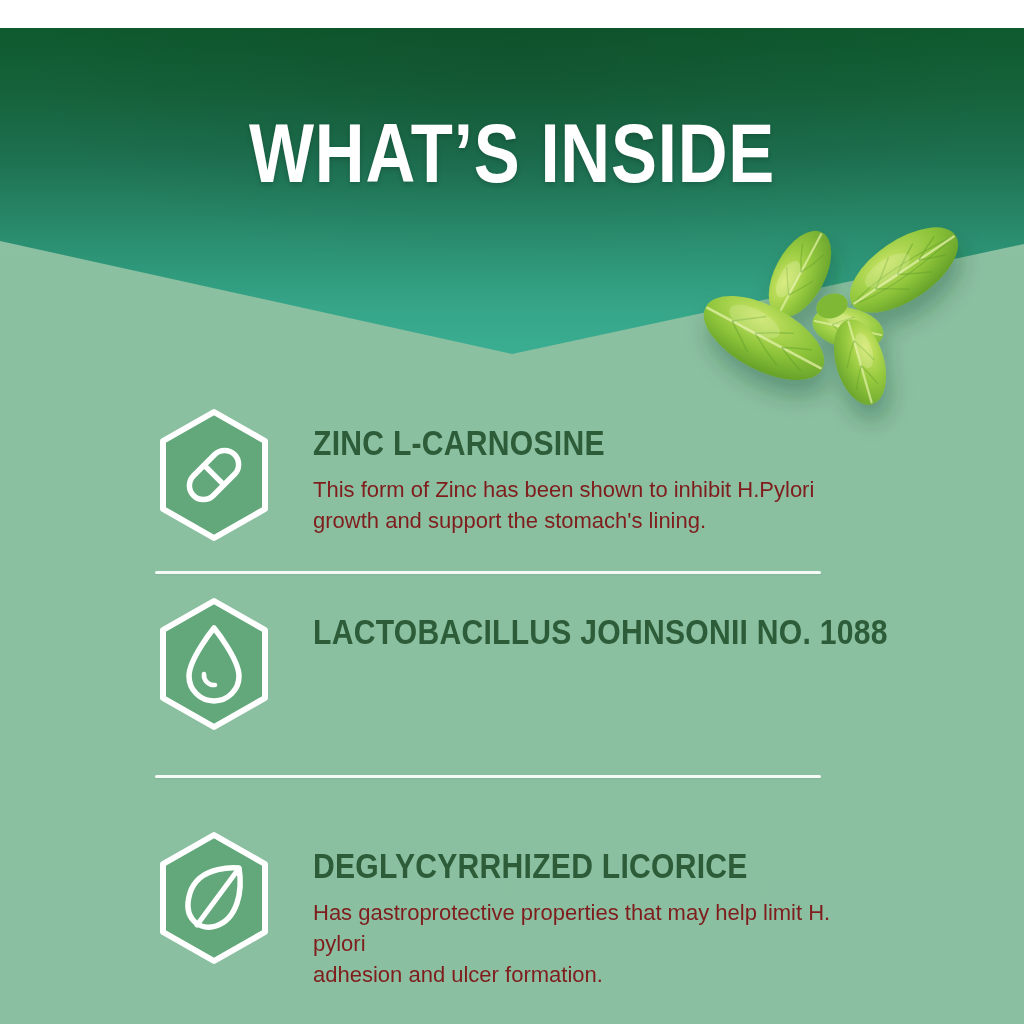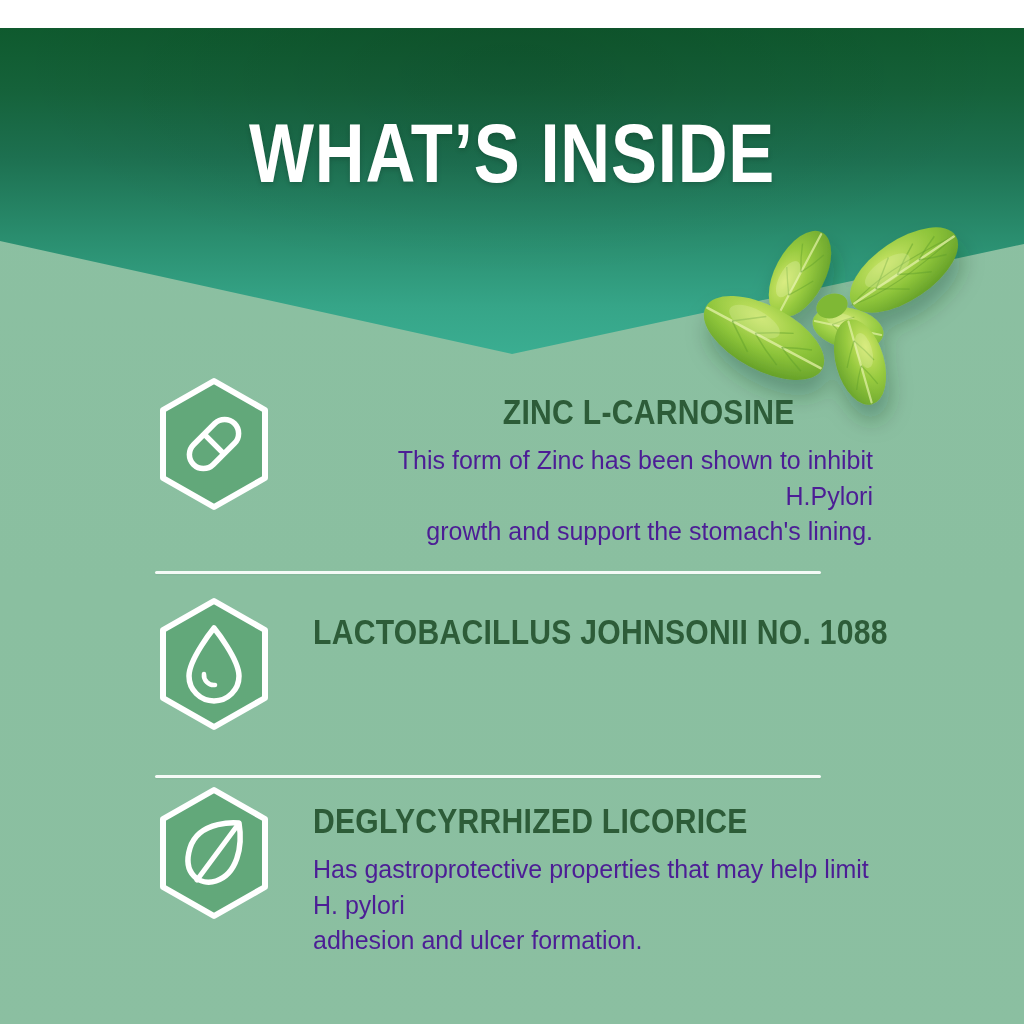--- a/index.html
+++ b/index.html
@@ -87,23 +87,23 @@
     left: 0; top: 0;
     width: 1024px; height: 1024px;
   }
   .row {
     position: absolute;
     left: 155px;
     width: 740px;
     display: flex;
     align-items: flex-start;
   }
-  .row-0 { top: 344px; text-align: right; }
+  .row-0 { top: 375px; }
   .row-1 { top: 564px; }
-  .row-2 { top: 753px; }
+  .row-2 { top: 798px; }
 
   .hexwrap {
     position: relative;
     width: 118px;
     height: 136px;
     flex: 0 0 118px;
     margin-right: 40px;
     margin-top: 4px;
   }
   .hexwrap svg { display: block; width: 118px; height: 136px; overflow: visible; }
@@ -116,24 +116,24 @@
     font-weight: 700;
     font-size: 35px;
     line-height: 1;
     letter-spacing: 0.3px;
     margin: 0 0 14px 0;
     transform: scaleX(0.86);
     transform-origin: 0 50%;
     white-space: nowrap;
   }
   .feat-desc {
-    color: #4c1d95;
+    color: #7f1d1d;
     font-family: "Liberation Sans", "DejaVu Sans", sans-serif;
     font-weight: 400;
-    font-size: 25px;
+    font-size: 22px;
     line-height: 1.42;
     margin: 0;
     max-width: 560px;
     white-space: pre-line;
   }
 
   
   .divider {
     position: absolute;
     left: 155px;

